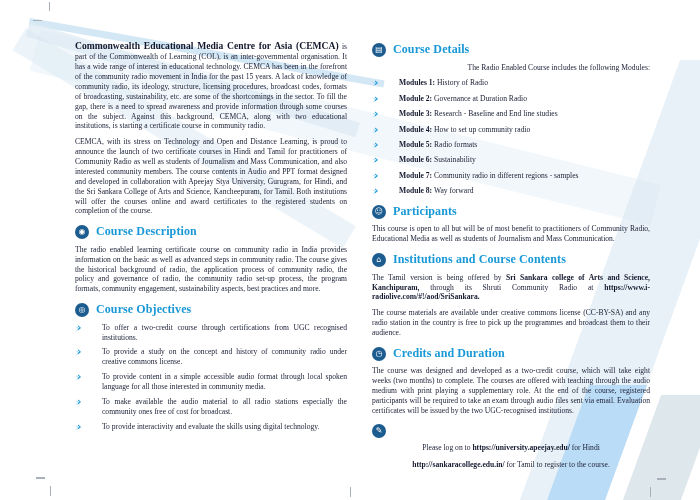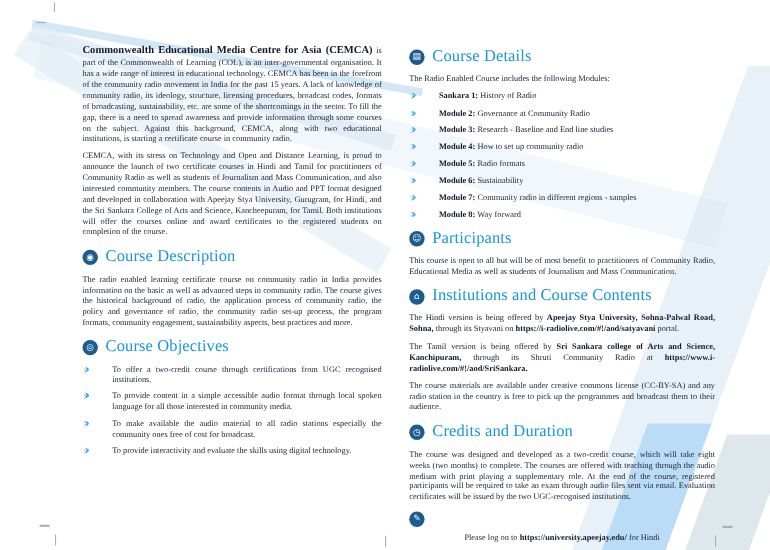--- a/index.html
+++ b/index.html
@@ -29,21 +29,21 @@
   .lead{font-size:9.6px;font-weight:bold;color:#14182e;}
   b{color:#14182e;}
   
   .section-head{display:flex;align-items:center;gap:7px;margin:8px 0 5px;text-align:left;}
   .icon-circle{
     flex:0 0 auto;width:14px;height:14px;border-radius:50%;
     background:#1d5c8f;color:#ffffff;
     font-family:"DejaVu Sans", sans-serif;font-size:8px;line-height:14px;
     display:flex;align-items:center;justify-content:center;
   }
-  .section-title{color:#1898d6;font-weight:normal;font-size:15px;letter-spacing:.1px;}
+  .section-title{color:#1898d6;font-weight:bold;font-size:12px;letter-spacing:.1px;}
   
   ul{list-style:none;margin:0;padding:0;}
   .bullets li{position:relative;padding-left:27px;margin-bottom:5px;}
   .modules li{position:relative;padding-left:27px;margin-bottom:5.5px;text-align:left;}
   .chev{
     position:absolute;left:2px;top:-2px;
     font-family:"DejaVu Sans", sans-serif;font-weight:bold;font-size:11px;
     color:#1e9ad8;text-shadow:-1.6px .6px 0 #a9d9f1;
   }
   .reg-line{text-align:center;margin-bottom:7px;}
@@ -75,39 +75,39 @@
     <p>The radio enabled learning certificate course on community radio in India provides information on the basic as well as advanced steps in community radio. The course gives the historical background of radio, the application process of community radio, the policy and governance of radio, the community radio set-up process, the program formats, community engagement, sustainability aspects, best practices and more.</p>
 
     <div class="section-head">
       <span class="icon-circle">
           <span>◎</span>
         </span>
       <span class="section-title">Course Objectives</span>
     </div>
     <ul class="bullets">
       <li><span class="chev">›</span><span>To offer a two-credit course through certifications from UGC recognised institutions.</span></li>
-      <li><span class="chev">›</span></li>
+      <li><span class="chev">›</span><span>To provide a study on the concept and history of community radio under creative commons license.</span></li>
       <li><span class="chev">›</span><span>To provide content in a simple accessible audio format through local spoken language for all those interested in community media.</span></li>
       <li><span class="chev">›</span><span>To make available the audio material to all radio stations especially the community ones free of cost for broadcast.</span></li>
       <li><span class="chev">›</span><span>To provide interactivity and evaluate the skills using digital technology.</span></li>
     </ul>
   </div>
 
   <div class="col col-right">
 
     <div class="section-head">
       <span class="icon-circle">
           <span>▤</span>
         </span>
       <span class="section-title">Course Details</span>
     </div>
-    <p style="text-align:left">The Radio Enabled Course includes the following Modules:</p>
+    <p style="text-align:right">The Radio Enabled Course includes the following Modules:</p>
     <ul class="modules">
-      <li><span class="chev">›</span><b>Sankara 1:</b><span> History of Radio</span></li>
-      <li><span class="chev">›</span><b>Module 2:</b><span> Governance at Community Radio</span></li>
+      <li><span class="chev">›</span><b>Modules 1:</b><span> History of Radio</span></li>
+      <li><span class="chev">›</span><b>Module 2:</b><span> Governance at Duration Radio</span></li>
       <li><span class="chev">›</span><b>Module 3:</b><span> Research - Baseline and End line studies</span></li>
       <li><span class="chev">›</span><b>Module 4:</b><span> How to set up community radio</span></li>
       <li><span class="chev">›</span><b>Module 5:</b><span> Radio formats</span></li>
       <li><span class="chev">›</span><b>Module 6:</b><span> Sustainability</span></li>
       <li><span class="chev">›</span><b>Module 7:</b><span> Community radio in different regions - samples</span></li>
       <li><span class="chev">›</span><b>Module 8:</b><span> Way forward</span></li>
     </ul>
 
     <div class="section-head">
       <span class="icon-circle">
@@ -116,21 +116,20 @@
       <span class="section-title">Participants</span>
     </div>
     <p>This course is open to all but will be of most benefit to practitioners of Community Radio, Educational Media as well as students of Journalism and Mass Communication.</p>
 
     <div class="section-head">
       <span class="icon-circle">
           <span>⌂</span>
         </span>
       <span class="section-title">Institutions and Course Contents</span>
     </div>
-    <p><span>The Hindi version is being offered by </span><b>Apeejay Stya University, Sohna-Palwal Road, Sohna,</b><span> through its Styavani on </span><b>https://i-radiolive.com/#!/aod/satyavani</b><span> portal.</span></p>
     <p><span>The Tamil version is being offered by </span><b>Sri Sankara college of Arts and Science, Kanchipuram,</b><span> through its Shruti Community Radio at </span><b>https://www.i-radiolive.com/#!/aod/SriSankara.</b></p>
     <p>The course materials are available under creative commons license (CC-BY-SA) and any radio station in the country is free to pick up the programmes and broadcast them to their audience.</p>
 
     <div class="section-head">
       <span class="icon-circle">
           <span>◷</span>
         </span>
       <span class="section-title">Credits and Duration</span>
     </div>
     <p>The course was designed and developed as a two-credit course, which will take eight weeks (two months) to complete. The courses are offered with teaching through the audio medium with print playing a supplementary role. At the end of the course, registered participants will be required to take an exam through audio files sent via email. Evaluation certificates will be issued by the two UGC-recognised institutions.</p>

